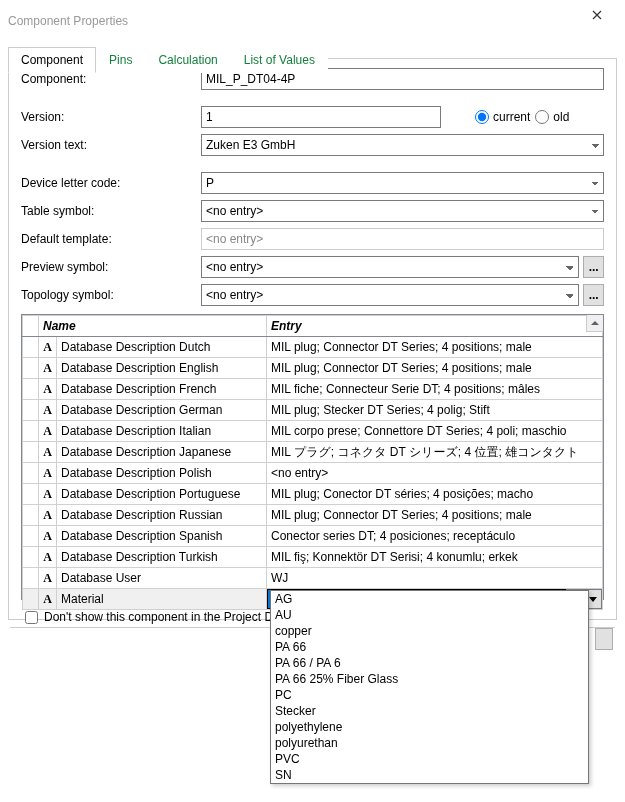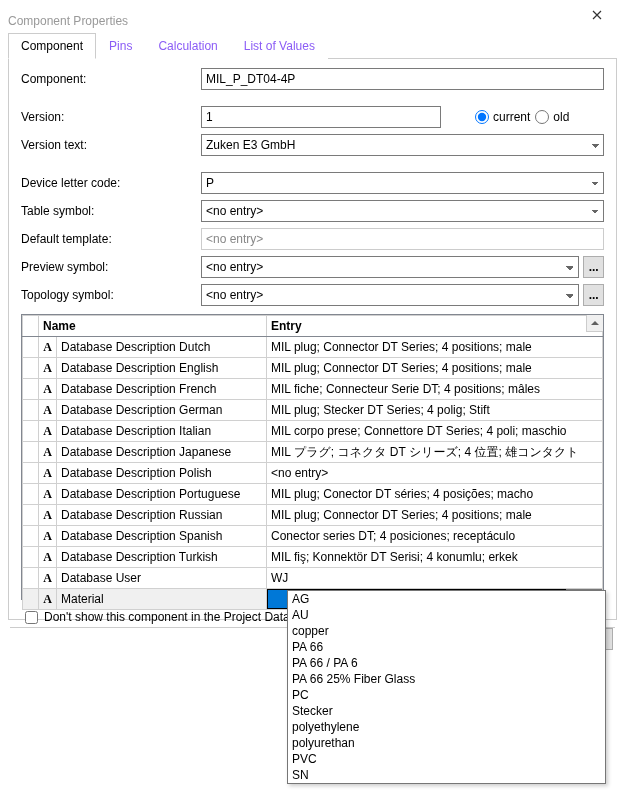--- a/index.html
+++ b/index.html
@@ -5,23 +5,23 @@
 * { box-sizing: border-box; margin: 0; padding: 0; font-family: "Segoe UI", Tahoma, sans-serif; font-size: 12px; }
 body { background: #fff; width: 625px; height: 802px; overflow: hidden; position: relative; }
 
 .titlebar { height: 30px; display: flex; align-items: center; padding: 0 8px; color: #999; }
 .titlebar .title { flex: 1; font-size: 12px; margin-top: 12px; }
 .titlebar .close { width: 40px; height: 28px; display: flex; align-items: center; justify-content: center; color: #333; cursor: pointer; }
 
 .dialog-body { padding: 2px 8px 8px 8px; }
 
 .tabstrip { display: flex; border-bottom: 1px solid #ccc; margin-bottom: 8px; }
-.tab { padding: 5px 12px; border: 1px solid transparent; border-bottom: none; cursor: pointer; position: relative; top: 1px; background: #fff; }
+.tab { padding: 5px 12px; border: 1px solid transparent; border-bottom: none; cursor: pointer; position: relative; top: 15px; background: #fff; }
 .tab.active { border-color: #ccc; border-bottom: 1px solid #fff; }
-.tab:not(.active) { color: #8b5cf6; }
+.tab:not(.active) { color: #15803d; }
 
 .tab-content { border: 1px solid #ccc; border-top: none; padding: 10px 12px 0 12px; margin-top: -9px; height: 562px; }
 
 .form-row { display: flex; align-items: center; margin-bottom: 6px; min-height: 22px; }
 .form-row .label { width: 180px; color: #000; }
 .form-row .field { flex: 1; display: flex; align-items: center; gap: 4px; }
 .form-row input[type=text], .form-row select {
   width: 100%; height: 22px; border: 1px solid #7a7a7a; padding: 0 4px; background: #fff;
 }
 .form-row select { appearance: none; padding-right: 24px; background-image: linear-gradient(45deg, transparent 50%, #666 50%), linear-gradient(-45deg, transparent 50%, #666 50%); background-position: right 8px top 9px, right 4px top 9px; background-size: 4px 4px; background-repeat: no-repeat; }
@@ -30,38 +30,38 @@
 
 .radio-wrap { display: flex; align-items: center; gap: 5px; margin-left: 30px; }
 .radio-wrap label { display: flex; align-items: center; gap: 4px; cursor: pointer; }
 .radio-wrap input[type=radio] { width: 14px; height: 14px; }
 
 .ellipsis-btn { width: 22px; height: 22px; border: 1px solid #adadad; background: #e1e1e1; cursor: pointer; font-weight: bold; line-height: 1; display: flex; align-items: center; justify-content: center; }
 
 .grid-wrap { border: 1px solid #828790; margin-top: 8px; height: 286px; position: relative; }
 .grid { width: 100%; border-collapse: collapse; table-layout: fixed; }
 .grid th, .grid td { border: 1px solid #d0d0d0; height: 21px; padding: 0 4px; text-align: left; white-space: nowrap; overflow: hidden; }
-.grid th { background: #fff; font-weight: bold; border-bottom: 1px solid #828790; }
+.grid th { background: #fff; font-weight: bold; border-bottom: 1px solid #828790; font-style: italic; }
 .grid .col-handle { width: 16px; background: #fff; }
 .grid .col-icon { width: 18px; text-align: center; font-weight: bold; font-family: Georgia, serif; }
 .grid .col-name { width: 210px; }
 .grid td.entry-cell { position: relative; }
 .grid tr.active-row td { background: #f0f0f0; }
 .grid tr.active-row td.entry-cell { padding: 0; }
 
 .scroll-arrow { position: absolute; right: 0; top: 0; width: 17px; height: 17px; background: #f0f0f0; border-left: 1px solid #ccc; border-bottom: 1px solid #ccc; display: flex; align-items: center; justify-content: center; }
 .scroll-arrow::after { content: ""; border-left: 4px solid transparent; border-right: 4px solid transparent; border-bottom: 4px solid #606060; }
 
 .cell-editor { display: flex; height: 100%; }
 .cell-editor .sel { flex: 1; background: #0078d7; color: #fff; padding: 0 4px; display: flex; align-items: center; border: 1px solid #000; }
 .cell-editor .btn { width: 18px; border: 1px solid #7a7a7a; background: #e1e1e1; display: flex; align-items: center; justify-content: center; cursor: pointer; }
 .cell-editor .btn.drop::after { content: ""; border-left: 4px solid transparent; border-right: 4px solid transparent; border-top: 5px solid #000; }
 
 .dropdown-list {
-  position: absolute; left: 287px; top: 590px; width: 319px;
+  position: absolute; left: 270px; top: 590px; width: 319px;
   background: #fff; border: 1px solid #767676; z-index: 100;
   box-shadow: 2px 2px 4px rgba(0,0,0,0.2);
 }
 .dropdown-list .opt { padding: 1px 4px; cursor: pointer; }
 
 .checkbox-row { display: flex; align-items: center; gap: 6px; margin-top: 10px; padding-left: 4px; }
 .checkbox-row input[type=checkbox] { width: 13px; height: 13px; }
 
 .partial-btn { position: absolute; right: 12px; bottom: 152px; height: 22px; width: 18px; border: 1px solid #adadad; background: #e1e1e1; border-radius: 0; }
 .hr-bottom { position: absolute; left: 10px; right: 10px; bottom: 174px; border-top: 1px solid #ccc; }

